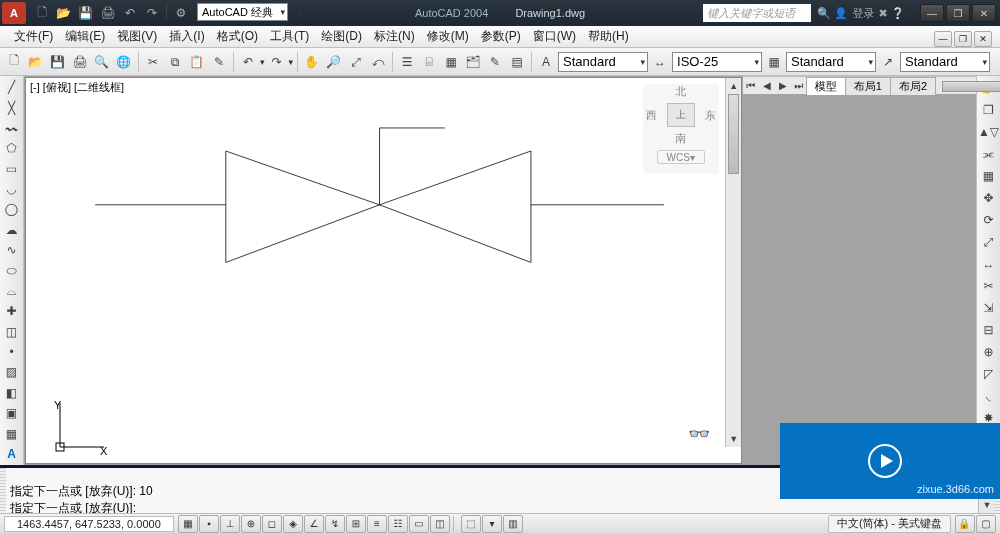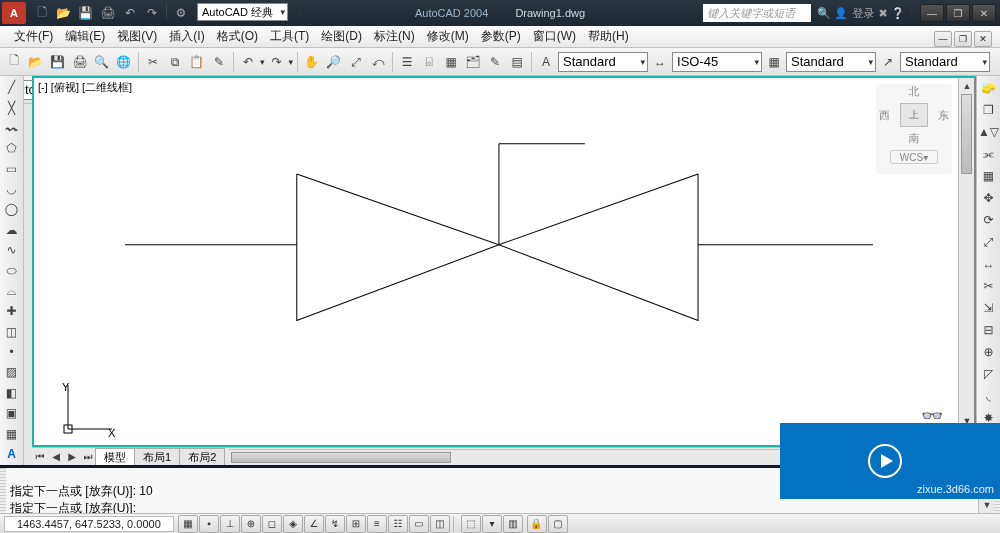--- a/index.html
+++ b/index.html
@@ -39,21 +39,21 @@
 .tb-dd.wide { width: 110px; }
 .tb-dd.ro { background: #f0f0f0; color: #666; }
 .tb-group { display: flex; align-items: center; gap: 2px; }
 .arrow-dn { font-size: 9px; color: #333; }
 
 
 .work { position: absolute; top: 76px; bottom: 68px; left: 0; right: 0; display: flex; }
 .side-tb { width: 24px; background: linear-gradient(90deg,#f6f6f6,#e3e3e3); border-right: 1px solid #c0c0c0; display: flex; flex-direction: column; align-items: center; padding: 2px 0; gap: 2px; }
 .side-tb.right { border-left: 1px solid #c0c0c0; border-right: none; }
 .side-btn { width: 20px; height: 20px; display: flex; align-items: center; justify-content: center; color: #444; cursor: pointer; font-size: 12px; }
-.canvas-wrap { flex: 1; display: flex; flex-direction: column; background: #14b8a6; position: relative; margin-left: 8px; }
+.canvas-wrap { flex: 1; display: flex; flex-direction: row; background: #a3a3a3; position: relative; }
 .canvas { flex: 1; background: #fff; position: relative; overflow: hidden; border: 1px solid #888; margin: 1px; }
 .view-label { position: absolute; top: 2px; left: 4px; font-size: 11px; color: #000; }
 .sb { background: #e9e9e9; }
 .sb-v { position: absolute; right: 0; top: 0; bottom: 16px; width: 16px; border-left: 1px solid #bbb; }
 .sb-h { position: absolute; bottom: 0; left: 0; right: 16px; height: 16px; border-top: 1px solid #bbb; display: flex; align-items: center; }
 .sb-thumb { background: linear-gradient(#ddd,#bbb); border: 1px solid #999; }
 .sb-v .sb-thumb { position: absolute; left: 2px; right: 2px; top: 16px; height: 80px; }
 .sb-h .sb-thumb { position: absolute; top: 2px; bottom: 2px; left: 2px; width: 220px; }
 .sb-btn { width: 16px; height: 16px; display: flex; align-items: center; justify-content: center; font-size: 9px; color: #444; cursor: pointer; }
 
@@ -192,21 +192,21 @@
     <div class="tb-btn">▦</div>
     <div class="tb-btn">🗂</div>
     <div class="tb-btn">✎</div>
     <div class="tb-btn">▤</div>
   </div>
   <div class="tb-sep"></div>
   <div class="tb-group">
     <div class="tb-btn">A</div>
     <div class="tb-dd med">Standard</div>
     <div class="tb-btn">↔</div>
-    <div class="tb-dd med">ISO-45</div>
+    <div class="tb-dd med">ISO-25</div>
     <div class="tb-btn">▦</div>
     <div class="tb-dd med">Standard</div>
     <div class="tb-btn">↗</div>
     <div class="tb-dd med">Standard</div>
   </div>
 </div>
 
 <div class="tb-row">
   <div class="tb-dd wide">AutoCAD 经典</div>
   <span class="ico-gear tb-btn"></span>
@@ -363,20 +363,21 @@
     <div class="status-btn">☷</div>
     <div class="status-btn">▭</div>
     <div class="status-btn">◫</div>
   </div>
   <div class="status-sep"></div>
   <div class="status-grp">
     <div class="status-btn">⬚</div>
     <div class="status-btn">▾</div>
     <div class="status-btn">▥</div>
   </div>
+  <div class="ime">中文(简体) - 美式键盘</div>
   <div class="status-grp">
     <div class="status-btn">🔒</div>
     <div class="status-btn">▢</div>
   </div>
 </div>
 
 <div class="watermark">
   <div class="play-ico"></div>
   <span class="sub">zixue.3d66.com</span>
 </div>

